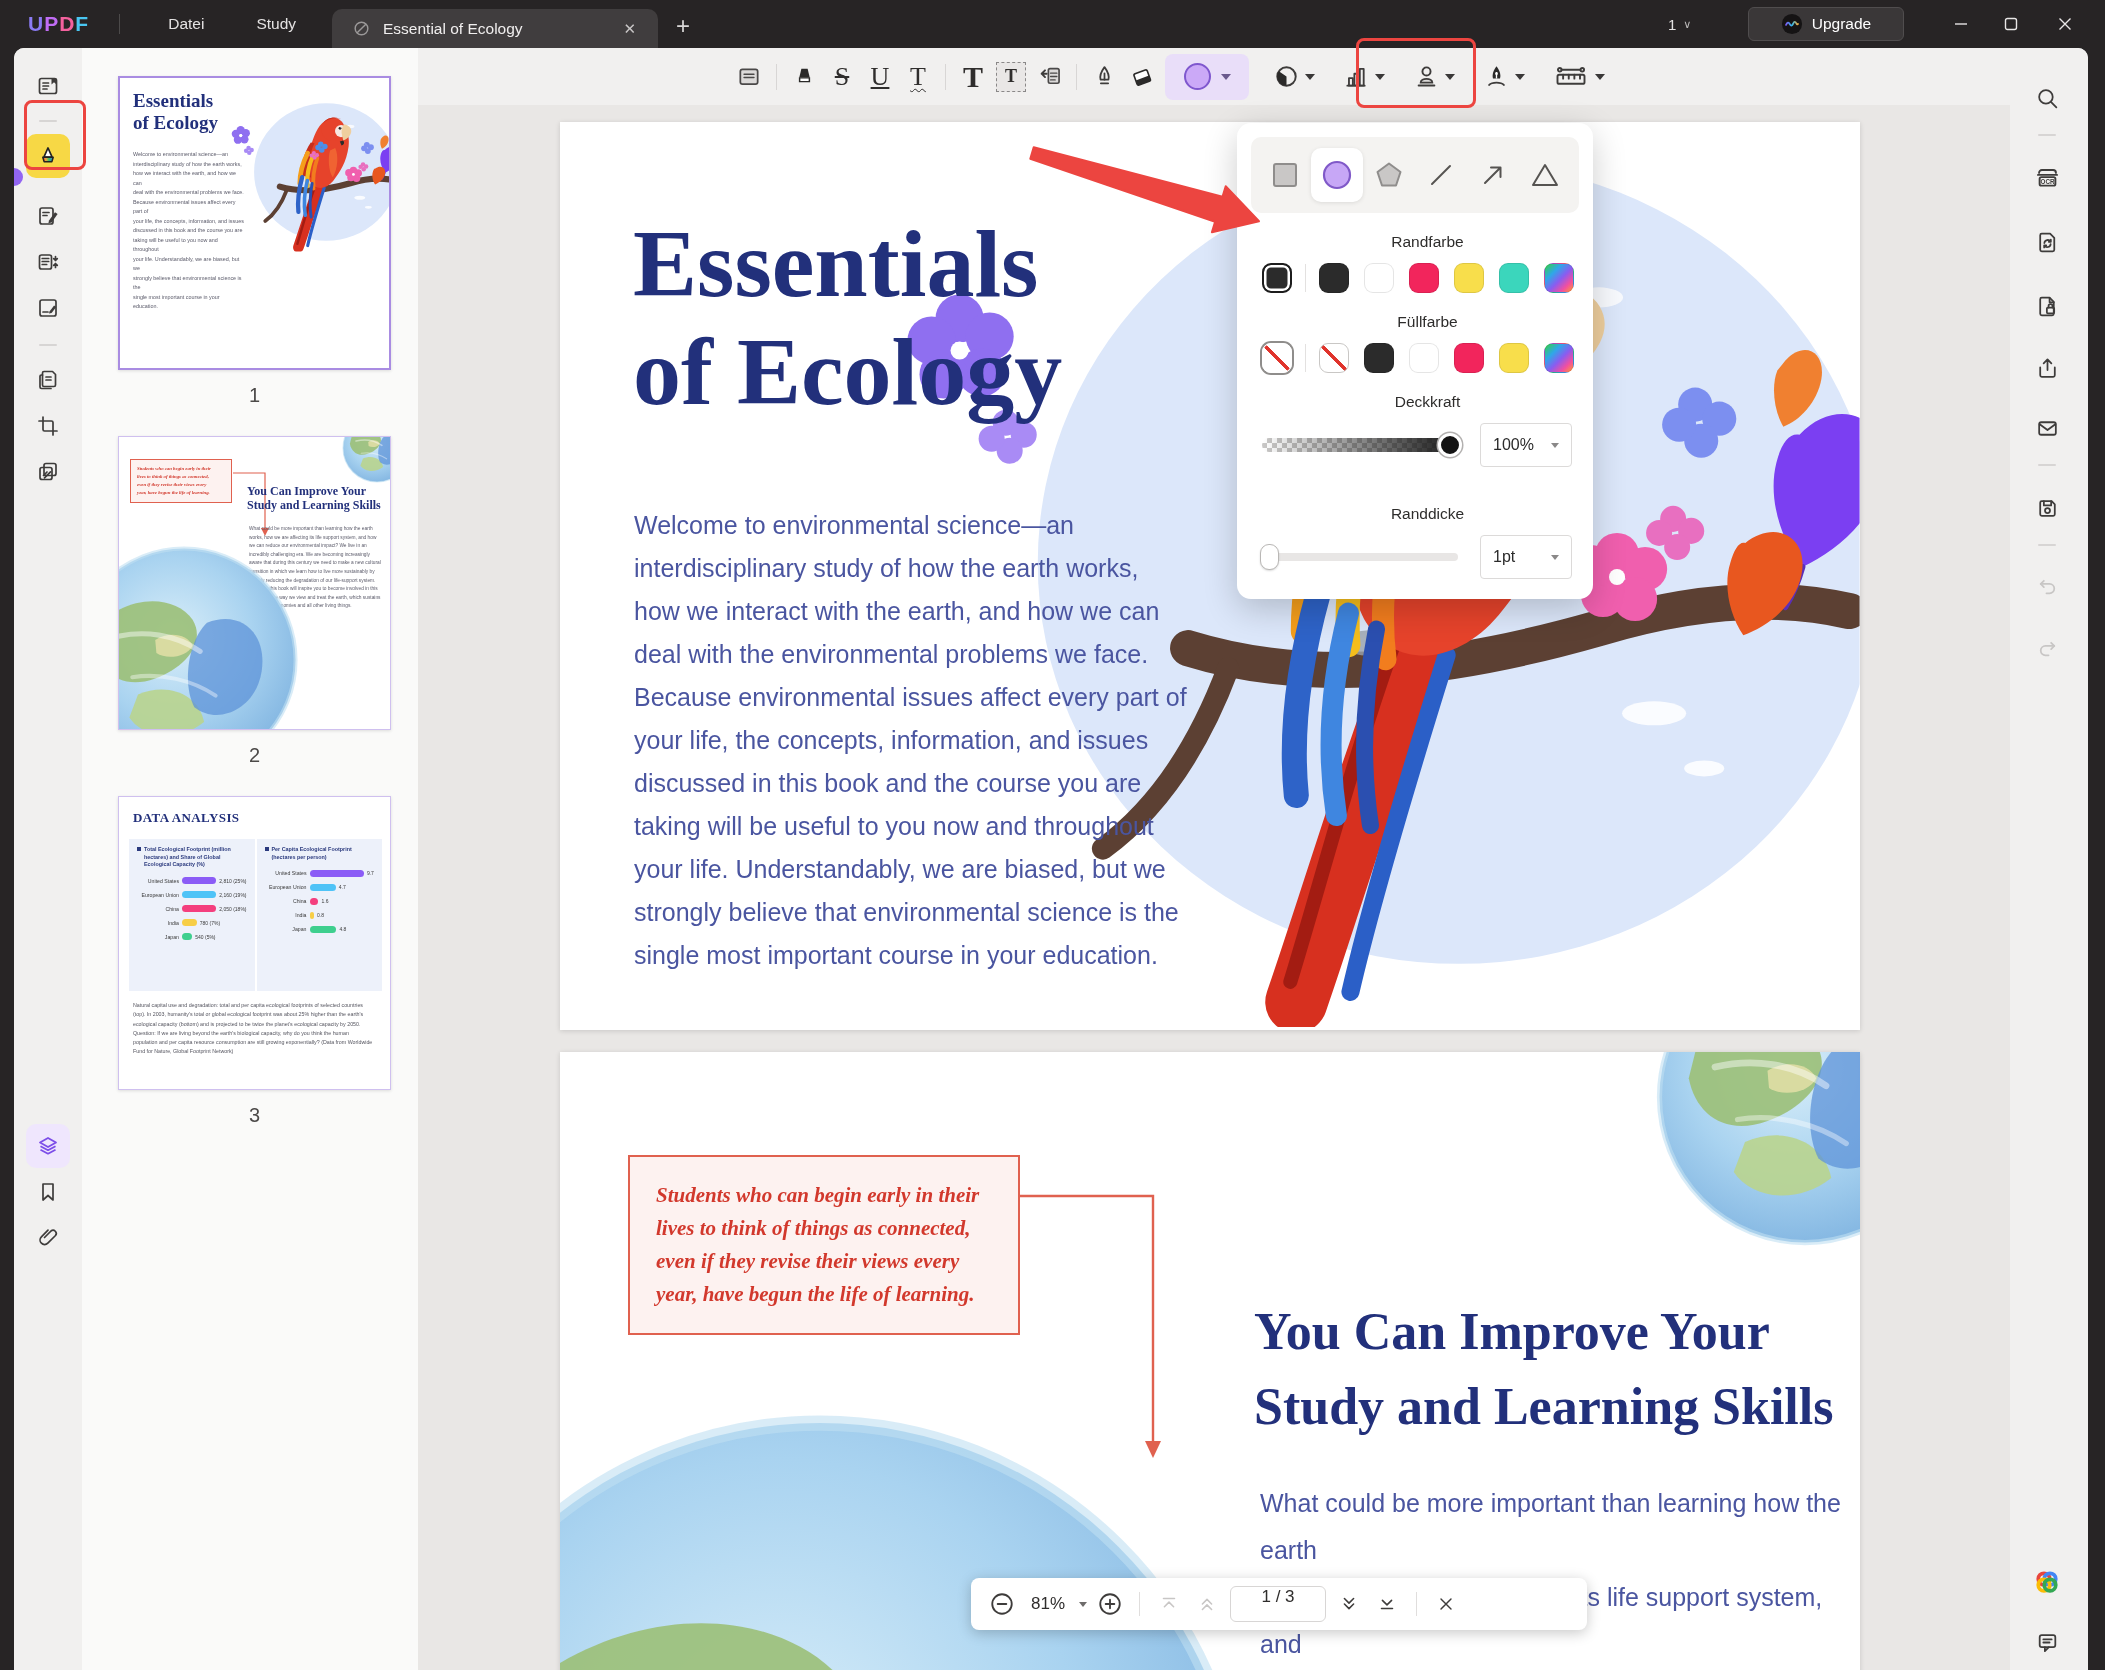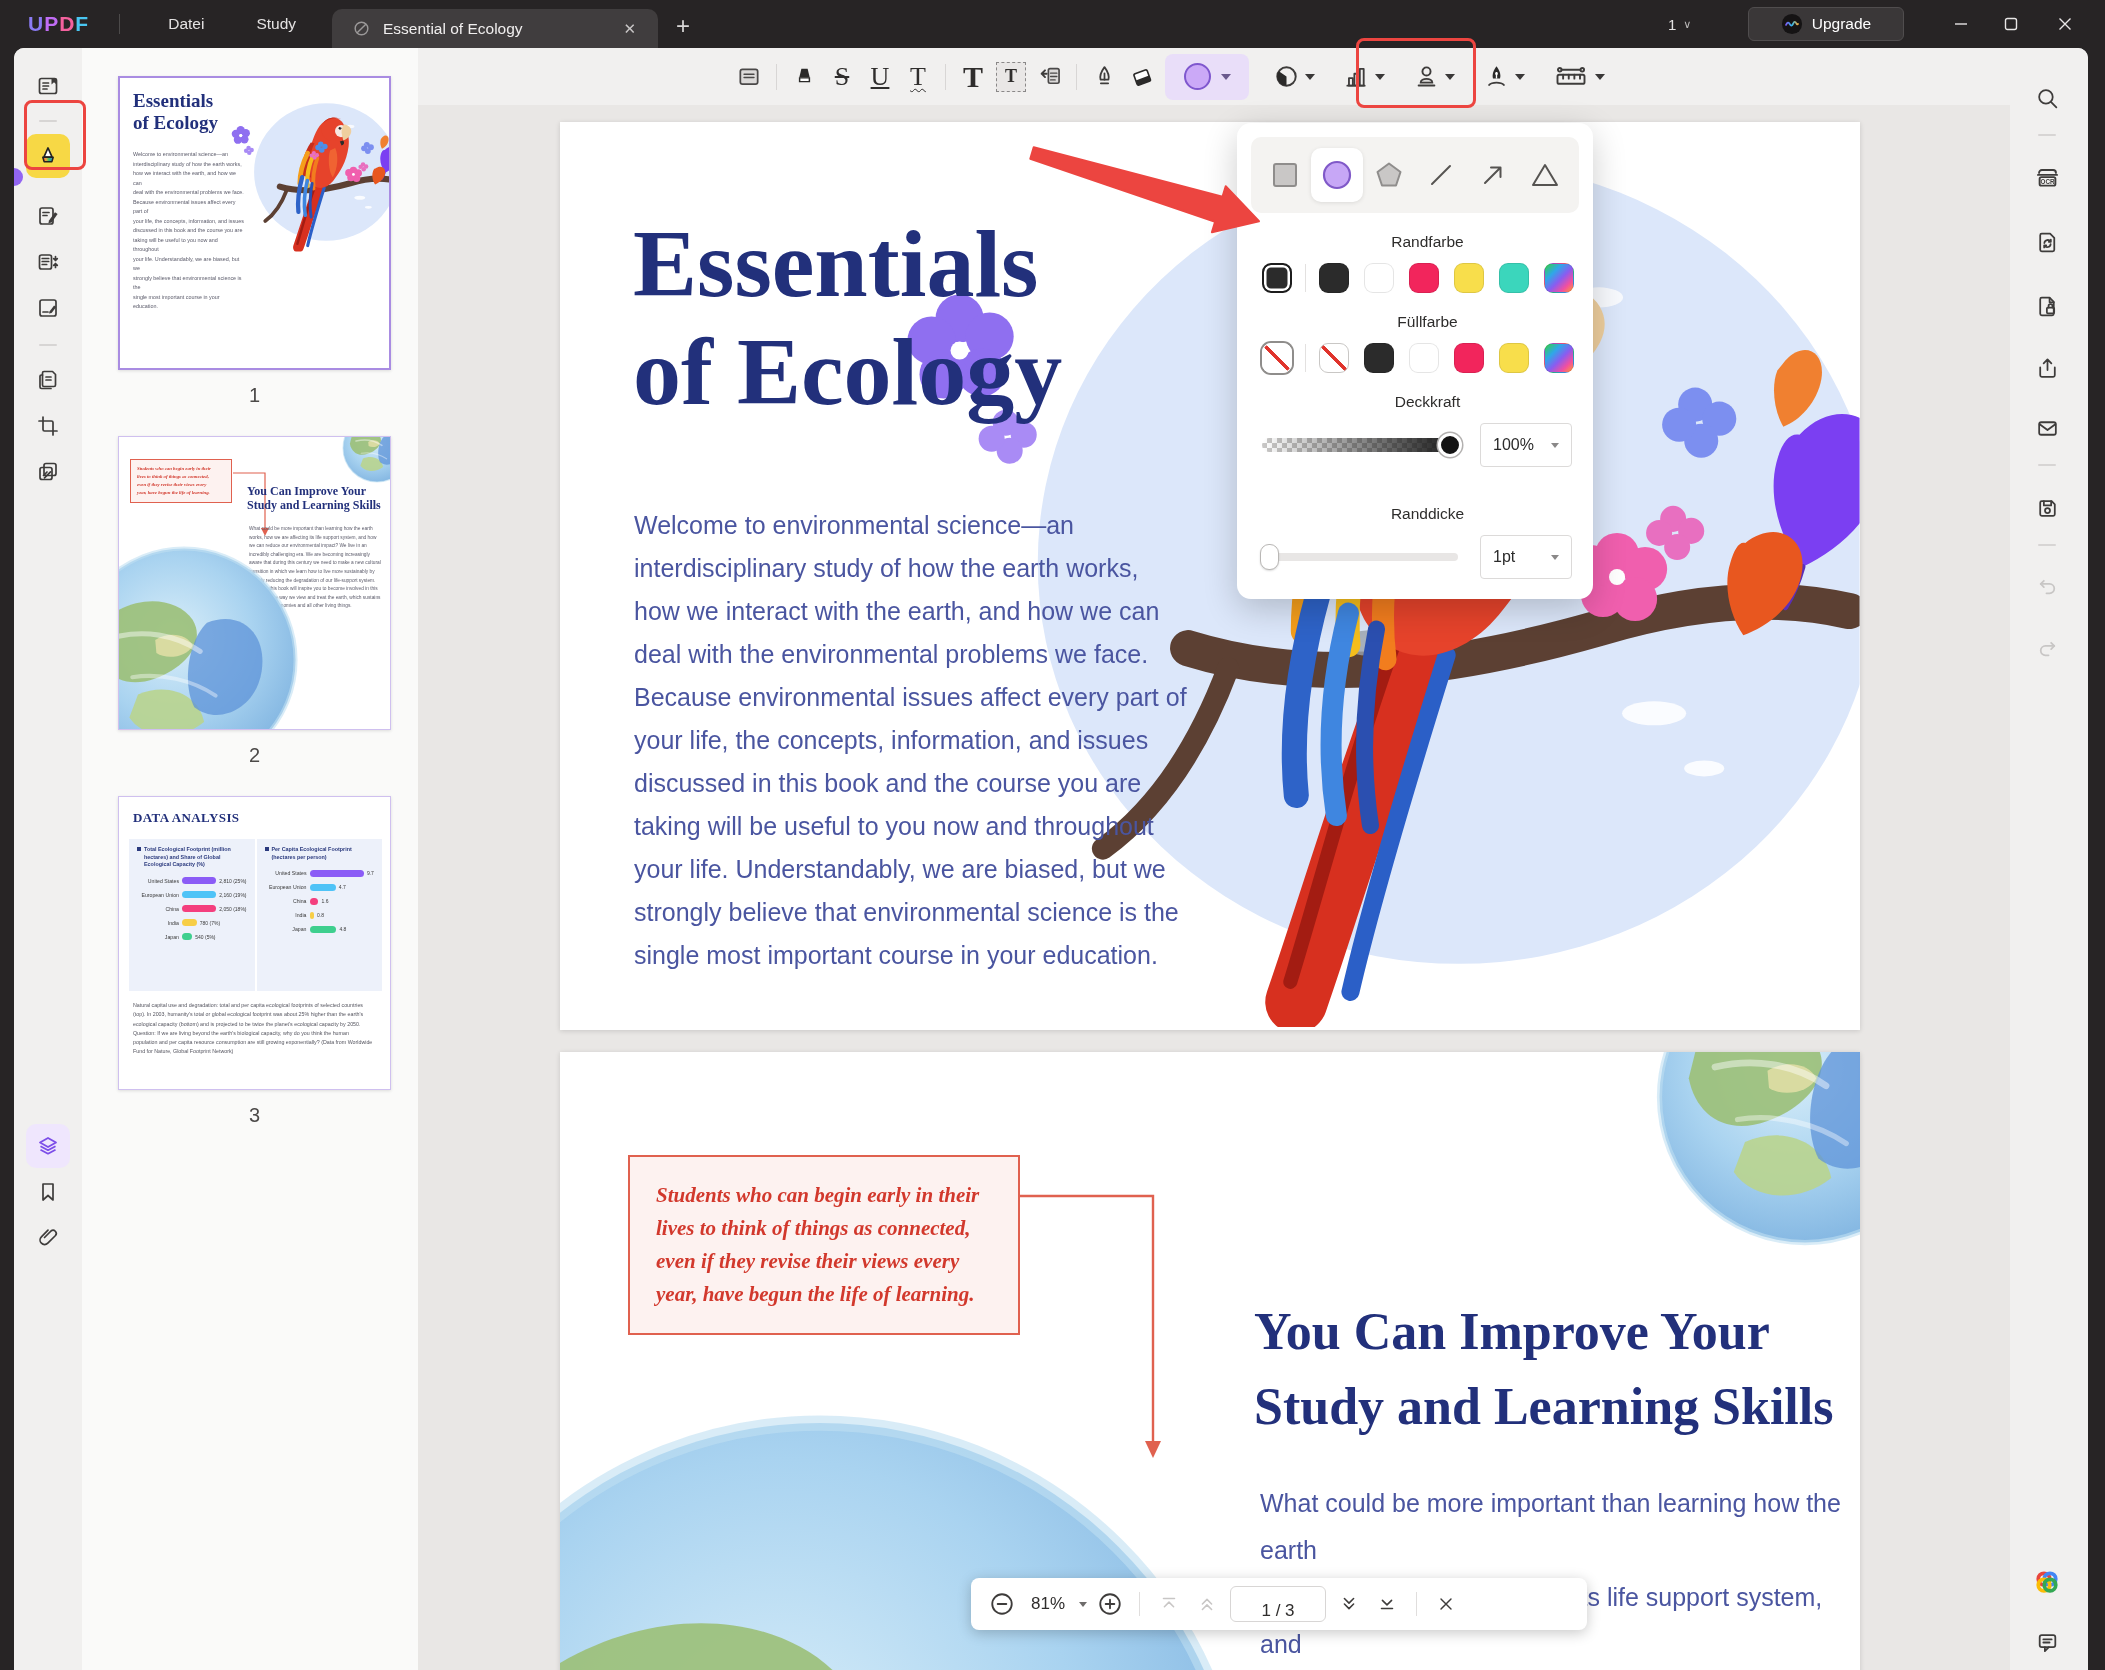--- a/index.html
+++ b/index.html
@@ -78,21 +78,21 @@
   .quote-box{position:absolute;left:68px;top:103px;width:392px;background:#fdf2f0;border:2px solid #e0614f;padding:22px 26px;font-family:"Liberation Serif",serif;font-style:italic;font-weight:bold;font-size:21px;line-height:33px;color:#d2382c;white-space:pre-line;}
   .p2-title{position:absolute;left:694px;top:242px;font-family:"Liberation Serif",serif;font-weight:bold;font-size:52px;line-height:75px;color:#22307b;}
   .p2-body{position:absolute;left:700px;top:428px;font-size:25px;line-height:47px;color:#4a55a0;white-space:pre-line;}
   .corner-globe{position:absolute;right:-95px;top:-105px;width:300px;height:300px;}
   .big-globe{position:absolute;left:-175px;top:358px;width:870px;height:870px;}
 
   
   .dock{position:absolute;left:553px;top:1473px;width:616px;height:52px;background:#fff;border-radius:8px;box-shadow:0 3px 14px rgba(0,0,0,.22);display:flex;align-items:center;padding:0 16px;gap:8px;z-index:30;}
   .dock .zoomtxt{font-size:17px;color:#2f2d2c;width:46px;text-align:center;}
   .dock-div{width:1px;height:24px;background:#e0dedd;margin:0 6px;}
-  .pagebox{width:96px;height:36px;border:1px solid #d8d6d5;border-radius:6px;display:flex;align-items:flex-end;justify-content:center;font-size:17px;color:#2f2d2c;background:#fff;}
+  .pagebox{width:96px;height:36px;border:1px solid #d8d6d5;border-radius:6px;display:flex;align-items:flex-start;justify-content:center;font-size:17px;color:#2f2d2c;background:#fff;}
   .dk{width:30px;height:36px;display:flex;align-items:center;justify-content:center;}
 
   
   .right-rail{position:absolute;left:1996px;top:0;width:78px;height:1622px;background:#f1f0ef;border-radius:0 10px 0 0;}
   .right-rail .rbtn{left:15px;}
   .rrail-div{position:absolute;left:28px;width:18px;height:2px;background:#d7d5d4;border-radius:1px;}
 
   
   .popup{position:absolute;left:1237px;top:123px;width:356px;height:476px;background:#fff;border-radius:14px;box-shadow:0 10px 34px rgba(0,0,0,.20);z-index:50;padding:14px 0 0 0;}
   .shape-row{margin:0 14px;height:76px;background:#f4f3f1;border-radius:10px;display:flex;align-items:center;justify-content:space-around;padding:0 8px;}

